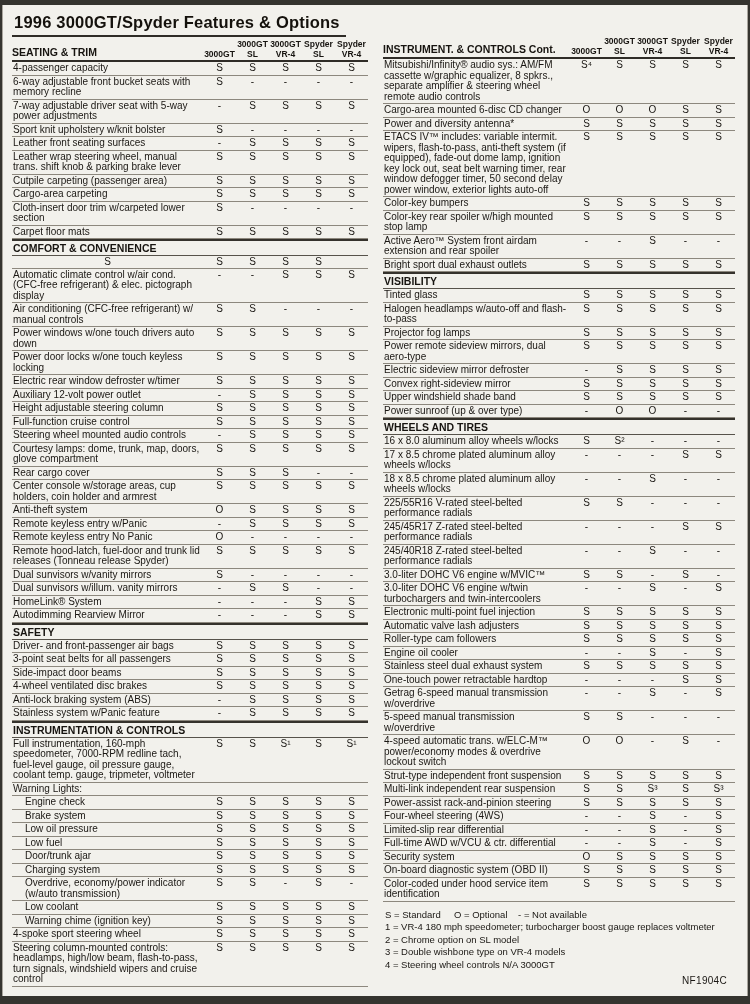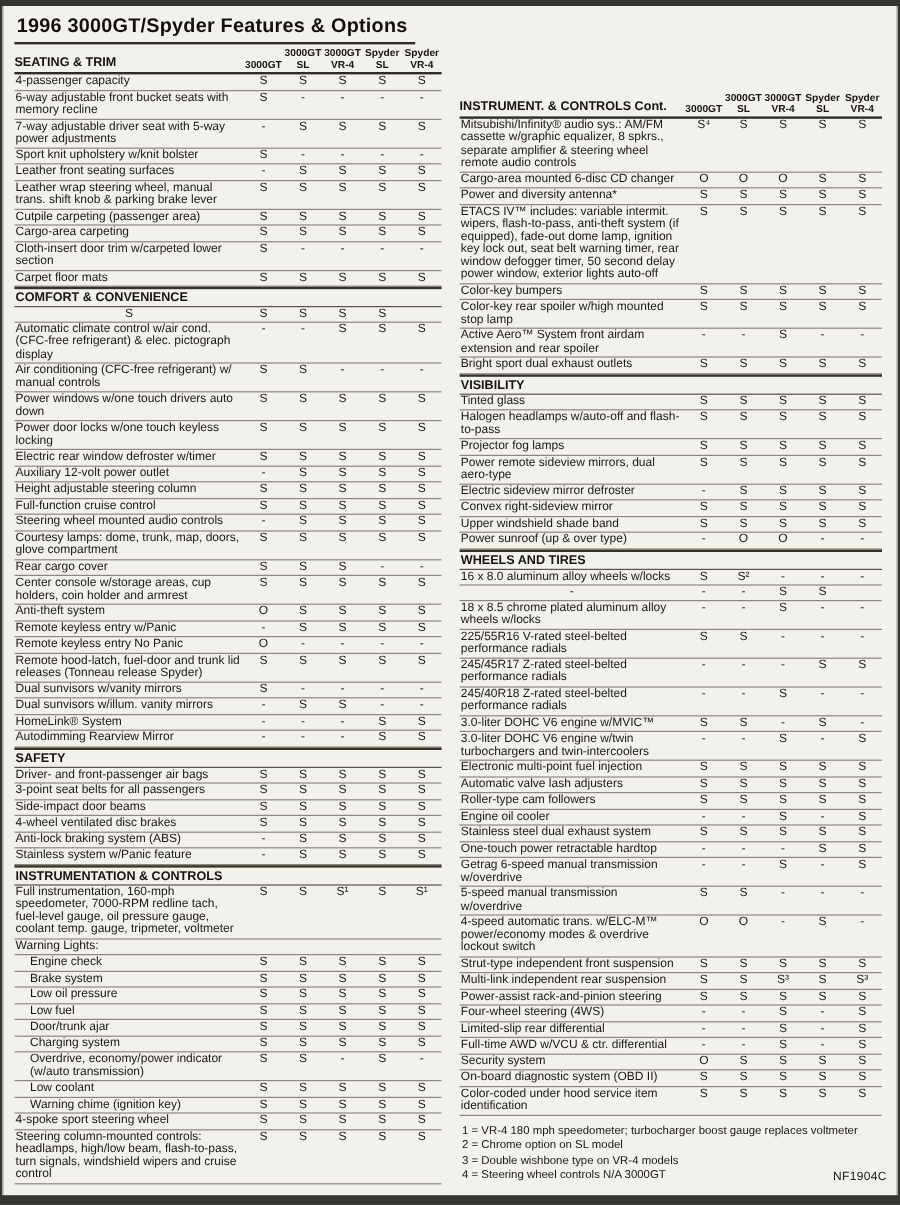--- a/index.html
+++ b/index.html
@@ -10,21 +10,21 @@
   .page {
     position:relative; width:750px; height:1004px; overflow:hidden;
     background:#35342f; margin:0;
   }
   .sheet {
     position:absolute; left:2px; right:2px; top:5px; bottom:8px;
     background:#f2f1ec; border-left:1px solid #a9a59d; border-right:1px solid #a9a59d;
     overflow:hidden;
     padding:7px 6px 0 9px; box-sizing:border-box;
   }
-  .cols { display:flex; gap:15px;align-items:flex-end; }
+  .cols { display:flex; gap:15px; }
   .col-left  { width:356px; flex:none; }
   .col-right { width:352px; flex:none; position:relative; }
 
   .title {
     display:inline-block;
     font-size:16.5px; font-weight:bold; color:#14110c;
     letter-spacing:.2px;
     border-bottom:2px solid #2f2c27;
     padding:1px 6px 3px 2px; margin:0 0 3px 0;
   }
@@ -56,21 +56,21 @@
   }
   .lab.ind { padding-left:13px; }
   .val {
     font-size:10px; line-height:10.5px; color:#1a1713;
     text-align:center; padding-top:1px;
   }
 
   .legend { margin-top:7px; padding-left:2px; }
   .legend-line { font-size:9.5px; line-height:12.5px; color:#1a1713; }
   .doc-code {
-    position:absolute; right:8px; bottom:10px;
+    position:absolute; right:20px; bottom:10px;
     font-size:10px; color:#1a1713; letter-spacing:.3px;
   }
 </style>
 </head>
 <body>
 
 <div class="page">
   <div class="sheet">
     <div class="cols">
 
@@ -663,20 +663,21 @@
             <div class="sec">WHEELS AND TIRES</div>
             <div class="row">
               <div class="lab">16 x 8.0 aluminum alloy wheels w/locks</div>
               <div class="val">S</div>
               <div class="val">S²</div>
               <div class="val">-</div>
               <div class="val">-</div>
               <div class="val">-</div>
             </div>
             <div class="row">
+              <div class="lab">17 x 8.5 chrome plated aluminum alloy wheels w/locks</div>
               <div class="val">-</div>
               <div class="val">-</div>
               <div class="val">-</div>
               <div class="val">S</div>
               <div class="val">S</div>
             </div>
             <div class="row">
               <div class="lab">18 x 8.5 chrome plated aluminum alloy wheels w/locks</div>
               <div class="val">-</div>
               <div class="val">-</div>
@@ -863,20 +864,21 @@
             <div class="row">
               <div class="lab">Color-coded under hood service item identification</div>
               <div class="val">S</div>
               <div class="val">S</div>
               <div class="val">S</div>
               <div class="val">S</div>
               <div class="val">S</div>
             </div>
           </div>
         <div class="legend" id="legend">
+            <div class="legend-line">S = Standard&nbsp;&nbsp;&nbsp;&nbsp;&nbsp;O = Optional&nbsp;&nbsp;&nbsp;&nbsp;- = Not available</div>
             <div class="legend-line">1 = VR-4 180 mph speedometer; turbocharger boost gauge replaces voltmeter</div>
             <div class="legend-line">2 = Chrome option on SL model</div>
             <div class="legend-line">3 = Double wishbone type on VR-4 models</div>
             <div class="legend-line">4 = Steering wheel controls N/A 3000GT</div>
           </div>
       </div>
 
     </div>
     <div class="doc-code">NF1904C</div>
   </div>

